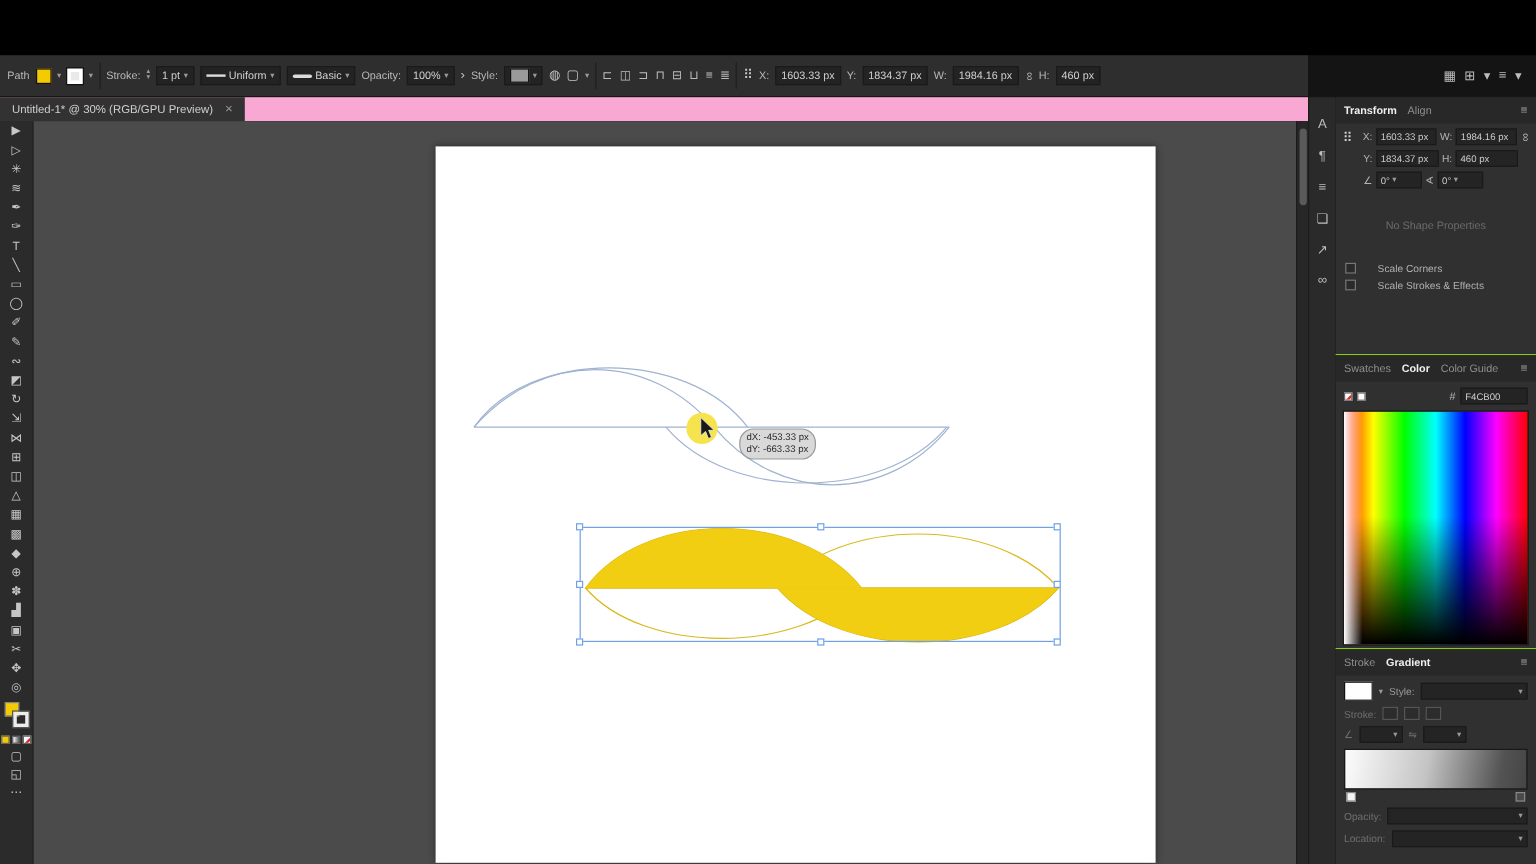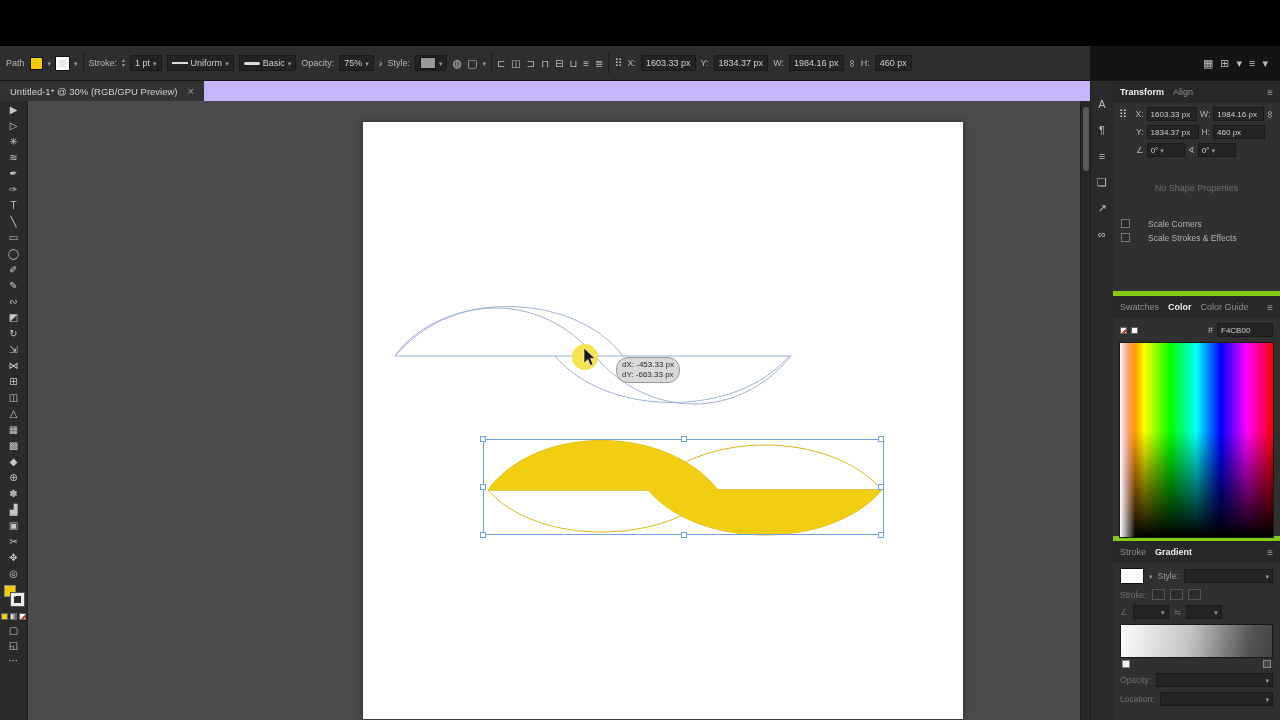--- a/index.html
+++ b/index.html
@@ -36,21 +36,21 @@
   .stepper { display:flex; flex-direction:column; justify-content:center; line-height:5px; }
   .stepper span { font-size:6px; color:#9a9a9a; }
   .wline { width:16px; height:2px; background:#dcdcdc; }
   .bline { width:16px; height:3px; background:#dcdcdc; border-radius:2px; }
   .align-group { display:flex; gap:6px; align-items:center; }
   .align-group .mini-icon { font-size:10px; color:#bdbdbd; }
   .right-icons { display:flex; gap:7px; align-items:center; }
   .right-icons .mini-icon { font-size:11px; color:#bdbdbd; }
 
   
-  .tab-bar { left:0; top:45px; width:1090px; height:20px; background:#c4b5fd; display:flex;align-items:center; }
+  .tab-bar { left:0; top:45px; width:1090px; height:20px; background:#f9a8d4; display:flex;align-items:center; }
   .doc-tab {
     height:20px; background:#323232; color:#cfcfcf; font-size:9.5px;
     display:flex; align-items:center; gap:10px; padding:0 10px;
   }
   .tab-close { color:#9c9c9c; font-size:11px; }
 
   
   .toolbar-left {
     left:0; top:65px; width:28px; height:632px; background:#2b2b2b;
     border-right:1px solid #202020; display:flex; flex-direction:column; align-items:center;
@@ -95,21 +95,21 @@
   .sb-track { flex:1; height:9px; background:#252525; border:1px solid #1b1b1b; position:relative; }
   .sb-thumb { position:absolute; left:45%; top:1px; width:25%; height:5px; background:#555; border-radius:2px; }
   .sb-arrow { font-size:7px; color:#9a9a9a; }
 
   
   .panel-strip { left:1090px; top:45px; width:23px; height:652px; background:#2a2a2a;
                  border-left:1px solid #1c1c1c; display:flex; flex-direction:column; align-items:center; padding-top:10px; }
   .strip-icon { width:23px; height:26px; display:flex; align-items:center; justify-content:center;
                 font-size:11px; color:#bdbdbd; }
   .panels { left:1113px; top:45px; width:167px; height:652px; background:#303030; display:flex; flex-direction:column; }
-  .panel { border-bottom:5px solid #84cc16; }
+  .panel { border-bottom:1px solid #84cc16; }
   .panel-tabs { display:flex; align-items:center; gap:9px; height:22px; background:#282828;
                 padding:0 7px; font-size:9px; color:#8f8f8f; }
   .panel-tabs .active { color:#efefef; font-weight:bold; }
   .panel-menu { margin-left:auto; color:#9a9a9a; font-size:10px; }
 
   .tf-row { display:flex; align-items:center; gap:3px; margin:4px 6px 0 6px; font-size:8.5px; color:#b5b5b5; }
   .tf-field { background:#242424; border:1px solid #1a1a1a; color:#ccc; font-size:8px;
               height:14px; line-height:13px; padding:0 3px; width:52px; }
   .tf-dd { display:inline-flex; align-items:center; gap:2px; background:#242424; border:1px solid #1a1a1a;
            height:14px; padding:0 3px; font-size:8px; color:#ccc; width:38px; }
@@ -167,21 +167,21 @@
       <span>Uniform</span>
       <span class="chev">▾</span>
     </span>
     <span class="dd">
       <span class="bline"></span>
       <span>Basic</span>
       <span class="chev">▾</span>
     </span>
     <span class="lbl">Opacity:</span>
     <span class="dd">
-      <span>75%</span>
+      <span>100%</span>
       <span class="chev">▾</span>
     </span>
     <span class="icon">›</span>
     <span class="lbl">Style:</span>
     <span class="dd">
       <span class="swatch-style"></span>
       <span class="chev">▾</span>
     </span>
     <span class="icon">◍</span>
     <span class="icon">▢</span>

